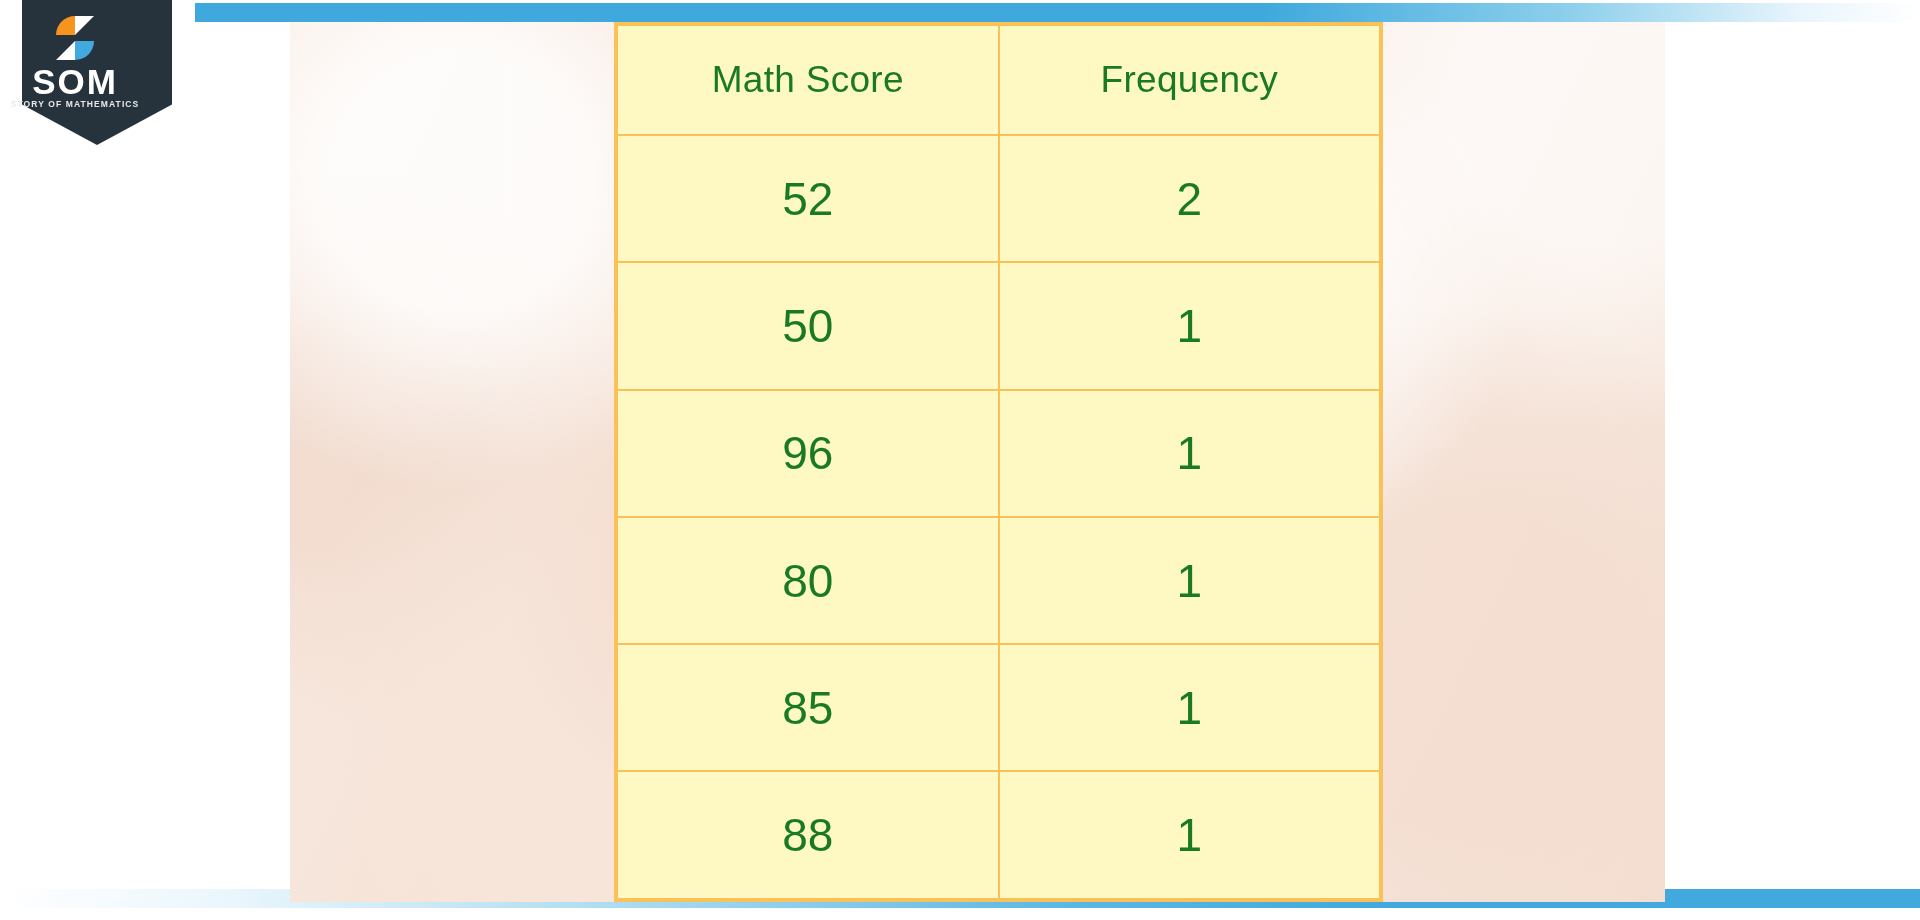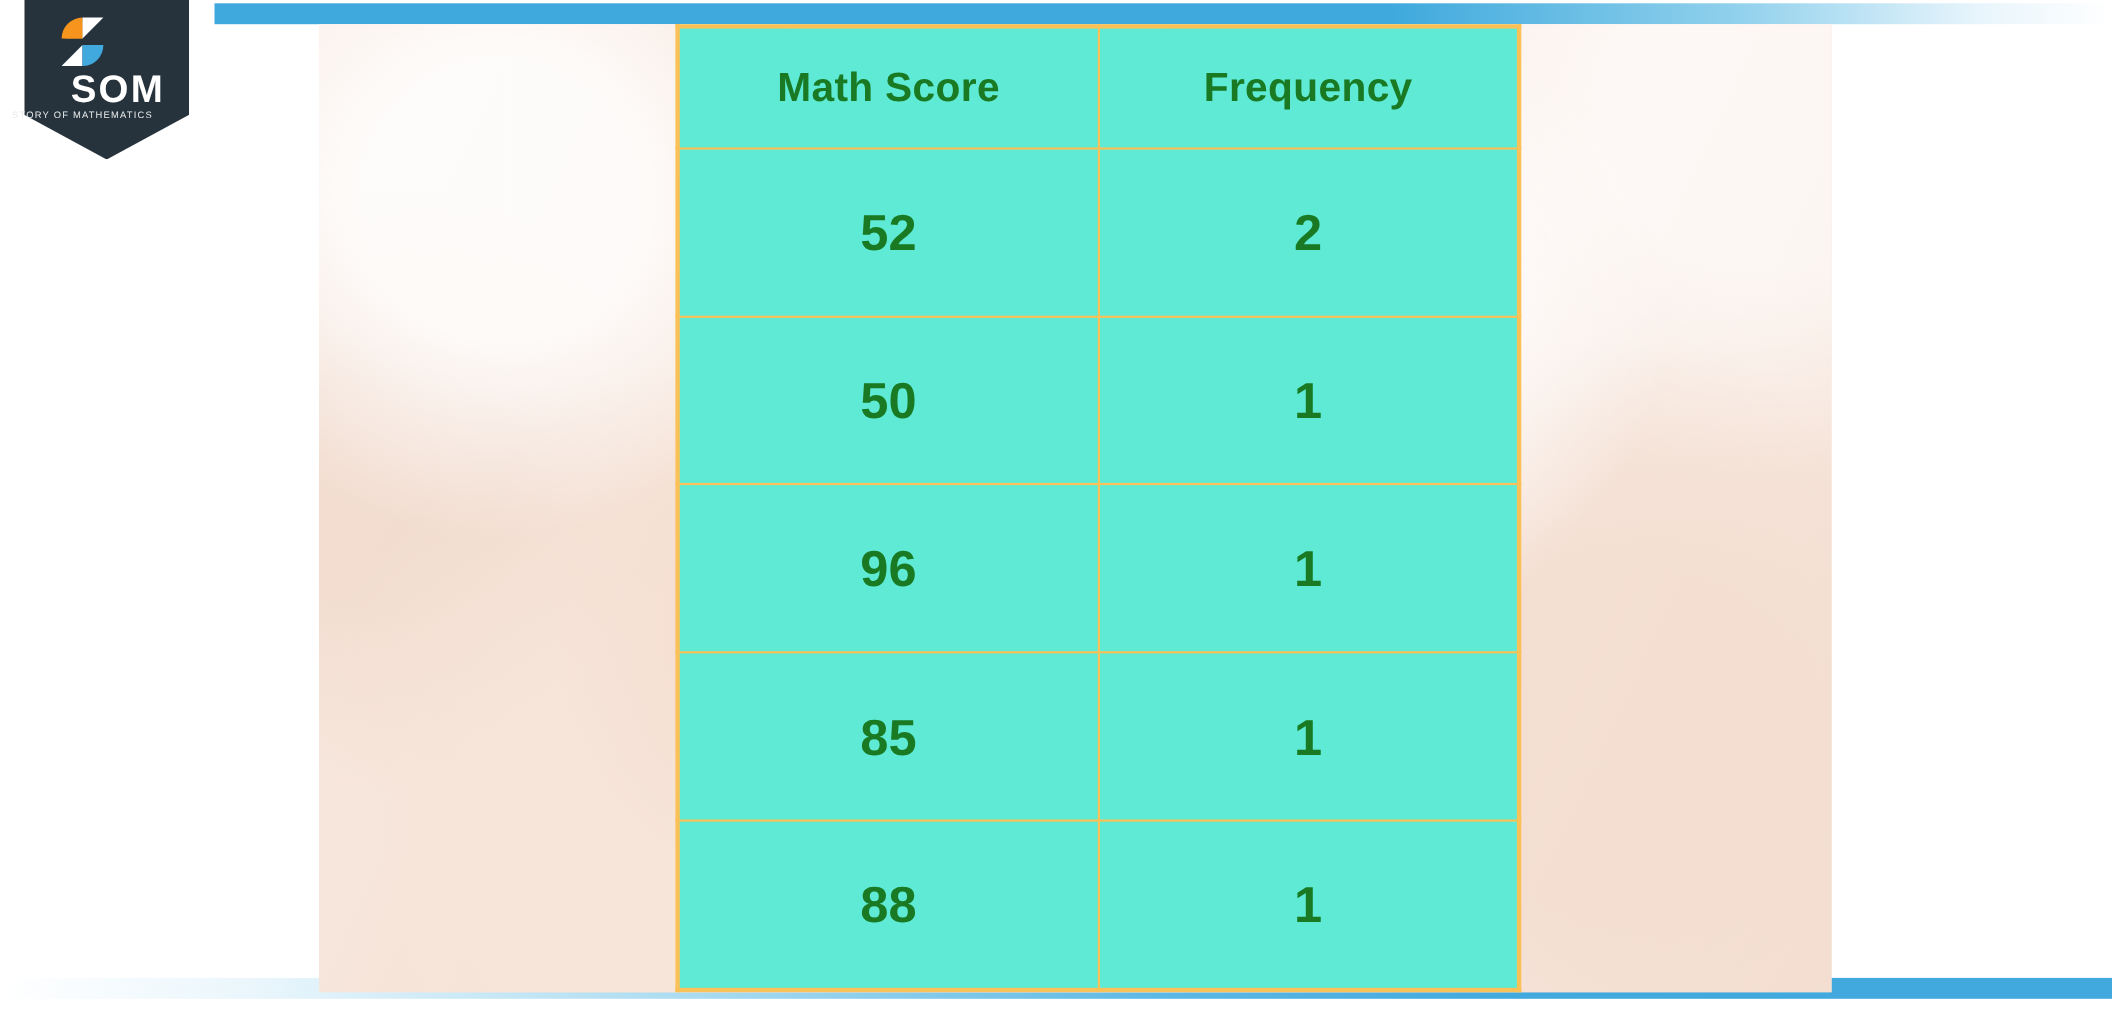--- a/index.html
+++ b/index.html
@@ -51,36 +51,36 @@
     left: 52px;
     top: 12px;
     width: 46px;
     height: 52px;
   }
   .logo-word {
     position: absolute;
     left: 0;
     top: 64px;
     width: 150px;
-    text-align: right;
+    text-align: center;
     color: #ffffff;
     font-size: 35px;
     font-weight: bold;
     letter-spacing: 2px;
     line-height: 1;
   }
   .logo-sub {
     position: absolute;
     left: 0;
     top: 100px;
     width: 150px;
     text-align: center;
     color: #e8ebec;
     font-size: 8.5px;
-    font-weight: normal;
+    font-weight: bold;
     letter-spacing: 1.1px;
     line-height: 1;
   }
 
   
   .backdrop {
     position: absolute;
     left: 290px;
     top: 22px;
     width: 1375px;
@@ -104,26 +104,26 @@
     left: 614px;
     top: 22px;
     width: 769px;
     height: 880px;
     border: 4px solid #fbc159;
     box-sizing: border-box;
     border-collapse: collapse;
     table-layout: fixed;
   }
   .freq-table td, .freq-table th {
-    background: #5eead4;
+    background: #fef9c3;
     border: 2px solid #fbc159;
     color: #1a7a23;
     text-align: center;
     vertical-align: middle;
-    font-weight: bold;
+    font-weight: normal;
     padding: 0;
   }
   .freq-table th {
     height: 108px;
     font-size: 37px;
     letter-spacing: 0.3px;
   }
   .freq-table td {
     height: 110px;
     font-size: 46px;
@@ -174,20 +174,24 @@
     </tr>
     <tr>
       <td>50</td>
       <td>1</td>
     </tr>
     <tr>
       <td>96</td>
       <td>1</td>
     </tr>
     <tr>
+      <td>80</td>
+      <td>1</td>
+    </tr>
+    <tr>
       <td>85</td>
       <td>1</td>
     </tr>
     <tr>
       <td>88</td>
       <td>1</td>
     </tr>
   </tbody>
 </table>
 

